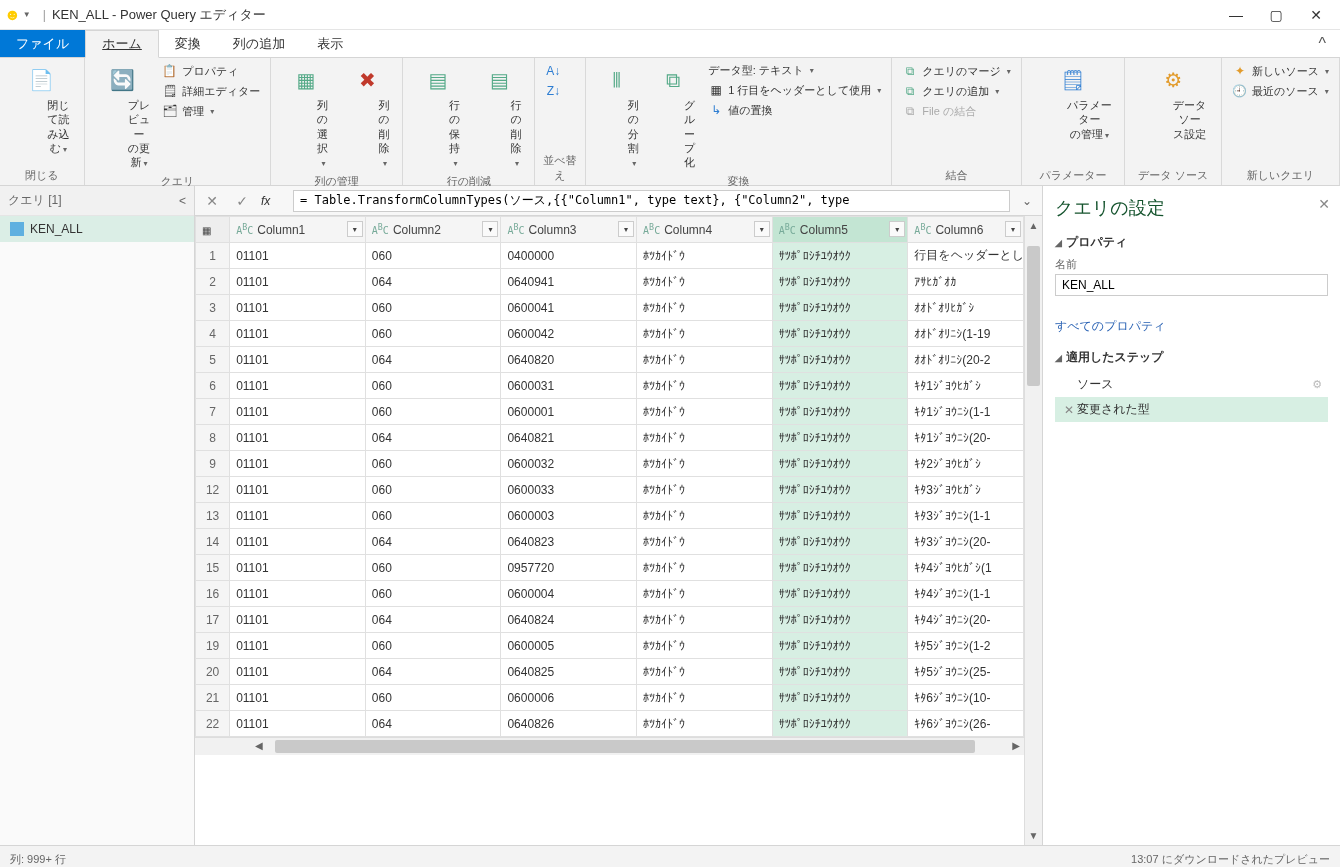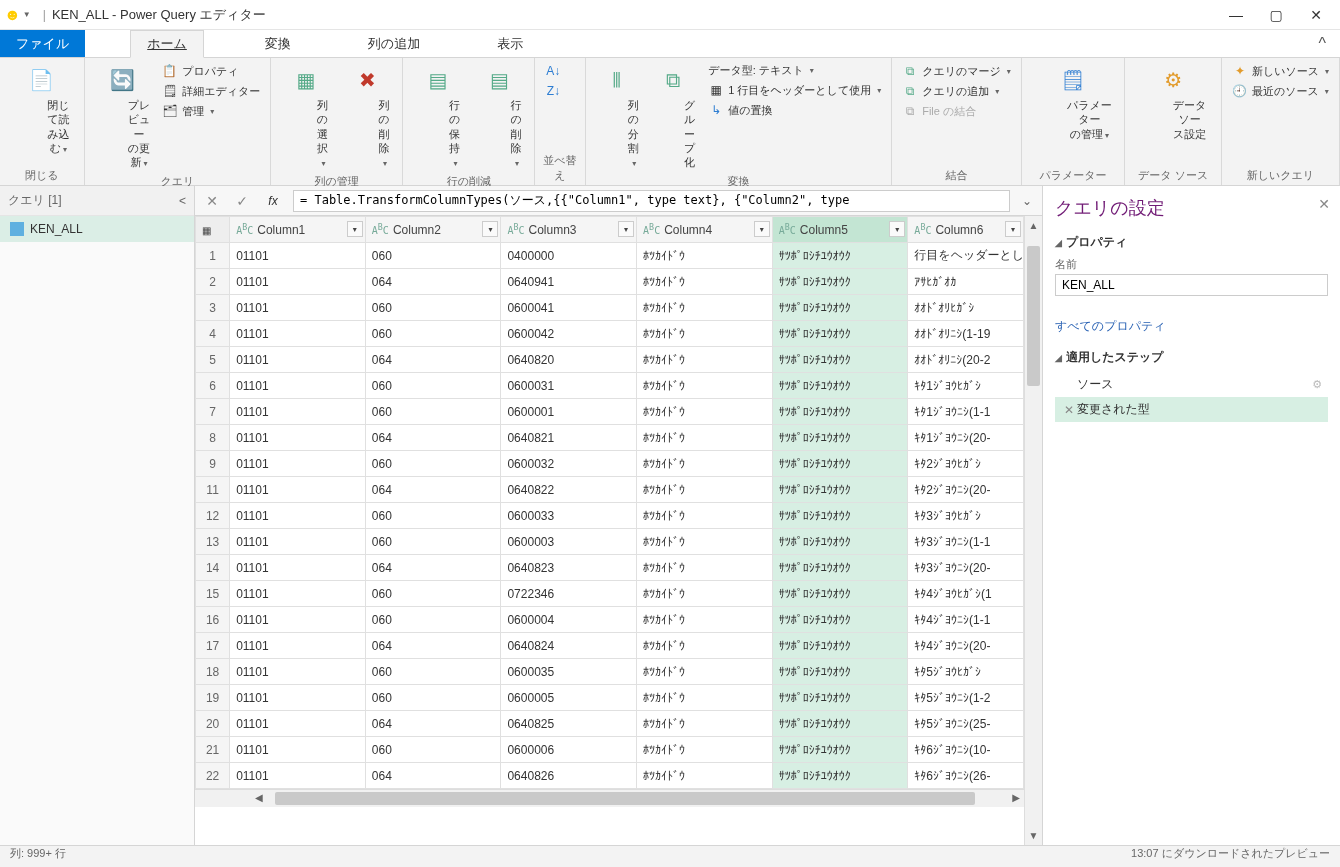--- a/index.html
+++ b/index.html
@@ -8,21 +8,21 @@
 
 .titlebar { height: 30px; display: flex; align-items: center; padding: 0 4px; border-bottom: 1px solid #e5e5e5; }
 .titlebar .smiley { color: #ffcc00; font-size: 16px; margin-right: 2px; }
 .titlebar .dd { font-size: 8px; margin-right: 6px; color: #666; }
 .titlebar .sep { color: #999; margin: 0 6px; }
 .titlebar .title { font-size: 13px; }
 .winbtns { margin-left: auto; display: flex; gap: 20px; padding-right: 10px; }
 .winbtn { width: 20px; text-align: center; font-size: 14px; }
 
 
-.ribbon-tabs { height: 28px; display: flex; align-items: stretch; background: #fff; border-bottom: 1px solid #d5d5d5; gap: 45px; }
+.ribbon-tabs { height: 28px; display: flex; align-items: stretch; background: #fff; border-bottom: 1px solid #d5d5d5; }
 .ribbon-tab { padding: 0 16px; display: flex; align-items: center; font-size: 13px; cursor: pointer; }
 .ribbon-tab.file { background: #0078d7; color: #fff; }
 .ribbon-tab.active { background: #f3f3f3; border: 1px solid #d5d5d5; border-bottom: 1px solid #f3f3f3; margin-bottom: -1px; text-decoration: underline; }
 .ribbon-help { margin-left: auto; padding: 0 14px; display: flex; align-items: center; font-size: 16px; color: #555; }
 
 
 .ribbon-body { height: 128px; background: #f3f3f3; border-bottom: 1px solid #d5d5d5; display: flex; }
 .rgroup { border-right: 1px solid #d9d9d9; padding: 4px 6px 2px; display: flex; flex-direction: column; }
 .rgroup .btns { flex: 1; display: flex; align-items: flex-start; gap: 4px; }
 .rgroup .glabel { text-align: center; font-size: 11px; color: #666; padding-top: 2px; }
@@ -41,21 +41,21 @@
 
 .leftpane { width: 195px; border-right: 1px solid #d5d5d5; display: flex; flex-direction: column; background: #fafafa; }
 .leftpane .hdr { display: flex; align-items: center; justify-content: space-between; padding: 6px 8px; color: #666; font-size: 12px; border-bottom: 1px solid #e5e5e5; background: #f1f1f1;}
 .leftpane .item { display: flex; align-items: center; gap: 6px; padding: 6px 10px; background: #dbeee6; }
 .leftpane .item .qico { width: 14px; height: 14px; background: #5fb0e0; display:inline-block; }
 
 
 .center { flex: 1; display: flex; flex-direction: column; min-width: 0; }
 .fxbar { height: 30px; display: flex; align-items: center; border-bottom: 1px solid #d5d5d5; padding: 0 6px; gap: 8px; background: #f7f7f7; }
 .fxbar .fxico { width: 22px; text-align: center; color: #888; font-size: 14px; }
-.fxbar .fxlabel { font-style: italic; width: 24px; text-align: center; }
+.fxbar .fxlabel { font-style: italic; width: 24px; }
 .fxbar input { flex: 1; border: 1px solid #ccc; height: 22px; padding: 0 6px; font-family: Consolas, monospace; font-size: 12px; }
 .fxbar .expand { color: #666; padding: 0 4px; }
 
 
 .tablewrap { flex: 1; overflow: hidden; position: relative; display: flex; }
 .tscroll { flex: 1; overflow: hidden; }
 table.data { border-collapse: collapse; width: 100%; table-layout: fixed; }
 table.data th, table.data td { border: 1px solid #e0e0e0; height: 26px; padding: 0 6px; text-align: left; font-size: 12px; overflow: hidden; white-space: nowrap; }
 table.data th { background: #f5f5f5; font-weight: normal; position: relative; color: #444; }
 table.data th.rownumh { width: 34px; background: #eee; }
@@ -68,36 +68,36 @@
 .vscroll .thumb { position: absolute; top: 30px; left: 2px; right: 2px; height: 140px; background: #c9c9c9; border-radius: 2px; }
 .vscroll .arr { position: absolute; left: 0; right: 0; text-align: center; font-size: 10px; color: #666;}
 .vscroll .up { top: 4px; } .vscroll .down { bottom: 4px; }
 .hscroll { height: 18px; background: #f1f1f1; border-top: 1px solid #ddd; position: relative; }
 .hscroll .thumb { position: absolute; left: 80px; top: 2px; bottom: 2px; width: 700px; background: #c9c9c9; border-radius: 2px;}
 .hscroll .arr { position: absolute; top: 2px; font-size: 10px; color: #666;}
 .hscroll .l { left: 60px; } .hscroll .r { right: 4px; }
 
 
 .rightpane { width: 298px; border-left: 1px solid #d5d5d5; background: #fff; padding: 10px 12px; position: relative; }
-.rightpane h2 { font-size: 18px; color: #701a75; font-weight: normal; margin-bottom: 14px; }
+.rightpane h2 { font-size: 18px; color: #14532d; font-weight: normal; margin-bottom: 14px; }
 .rightpane .closex { position: absolute; top: 10px; right: 10px; color: #888; font-size: 14px; }
 .rightpane .sect { margin-bottom: 14px; }
 .rightpane .secthdr { font-weight: bold; font-size: 12px; margin-bottom: 6px; }
 .rightpane .secthdr::before { content: "◢"; font-size: 9px; margin-right: 4px; color: #666; transform: rotate(0); display: inline-block;}
 .rightpane label { font-size: 11px; color: #666; }
 .rightpane input.name { width: 100%; border: 1px solid #ccc; height: 22px; padding: 0 6px; margin-top: 2px; font-size: 12px; }
 .rightpane a.link { color: #2861b3; font-size: 12px; text-decoration: none; display: inline-block; margin-top: 22px; }
 .steps { border: none; }
 .step { display: flex; align-items: center; padding: 4px 6px; font-size: 12px; }
 .step .stico { width: 16px; text-align: center; color: #888; }
 .step .gear { margin-left: auto; color: #bbb; font-size: 11px;}
 .step.sel { background: #d7efe3; }
 
 
-.statusbar { height: 22px; background: #f3f3f3; border-top: 1px solid #d5d5d5; display: flex; align-items: flex-start; padding: 0 10px; font-size: 11px; color: #666; }
+.statusbar { height: 22px; background: #f3f3f3; border-top: 1px solid #d5d5d5; display: flex; align-items: flex-end; padding: 0 10px; font-size: 11px; color: #666; }
 .statusbar .right { margin-left: auto; }
 
 
 .ic-blue { color: #2d7dd2; }
 .ic-red { color: #c0392b; }
 .ic-green { color: #2a9d6e; }
 .ic-orange { color: #e29b2b; }
 .ic-grid { color: #5a8; }
 </style>
 </head>
@@ -406,29 +406,20 @@
               <tr>
                 <td class="rownum">9</td>
                 <td>01101</td>
                 <td>060</td>
                 <td>0600032</td>
                 <td>ﾎﾂｶｲﾄﾞｳ</td>
                 <td class="col5">ｻﾂﾎﾟﾛｼﾁﾕｳｵｳｸ</td>
                 <td>ｷﾀ2ｼﾞﾖｳﾋｶﾞｼ</td>
               </tr>
               <tr>
-                <td class="rownum">11</td>
-                <td>01101</td>
-                <td>064</td>
-                <td>0640822</td>
-                <td>ﾎﾂｶｲﾄﾞｳ</td>
-                <td class="col5">ｻﾂﾎﾟﾛｼﾁﾕｳｵｳｸ</td>
-                <td>ｷﾀ2ｼﾞﾖｳﾆｼ(20-</td>
-              </tr>
-              <tr>
                 <td class="rownum">12</td>
                 <td>01101</td>
                 <td>060</td>
                 <td>0600033</td>
                 <td>ﾎﾂｶｲﾄﾞｳ</td>
                 <td class="col5">ｻﾂﾎﾟﾛｼﾁﾕｳｵｳｸ</td>
                 <td>ｷﾀ3ｼﾞﾖｳﾋｶﾞｼ</td>
               </tr>
               <tr>
                 <td class="rownum">13</td>
@@ -445,21 +436,21 @@
                 <td>064</td>
                 <td>0640823</td>
                 <td>ﾎﾂｶｲﾄﾞｳ</td>
                 <td class="col5">ｻﾂﾎﾟﾛｼﾁﾕｳｵｳｸ</td>
                 <td>ｷﾀ3ｼﾞﾖｳﾆｼ(20-</td>
               </tr>
               <tr>
                 <td class="rownum">15</td>
                 <td>01101</td>
                 <td>060</td>
-                <td>0722346</td>
+                <td>0957720</td>
                 <td>ﾎﾂｶｲﾄﾞｳ</td>
                 <td class="col5">ｻﾂﾎﾟﾛｼﾁﾕｳｵｳｸ</td>
                 <td>ｷﾀ4ｼﾞﾖｳﾋｶﾞｼ(1</td>
               </tr>
               <tr>
                 <td class="rownum">16</td>
                 <td>01101</td>
                 <td>060</td>
                 <td>0600004</td>
                 <td>ﾎﾂｶｲﾄﾞｳ</td>
@@ -467,29 +458,20 @@
                 <td>ｷﾀ4ｼﾞﾖｳﾆｼ(1-1</td>
               </tr>
               <tr>
                 <td class="rownum">17</td>
                 <td>01101</td>
                 <td>064</td>
                 <td>0640824</td>
                 <td>ﾎﾂｶｲﾄﾞｳ</td>
                 <td class="col5">ｻﾂﾎﾟﾛｼﾁﾕｳｵｳｸ</td>
                 <td>ｷﾀ4ｼﾞﾖｳﾆｼ(20-</td>
-              </tr>
-              <tr>
-                <td class="rownum">18</td>
-                <td>01101</td>
-                <td>060</td>
-                <td>0600035</td>
-                <td>ﾎﾂｶｲﾄﾞｳ</td>
-                <td class="col5">ｻﾂﾎﾟﾛｼﾁﾕｳｵｳｸ</td>
-                <td>ｷﾀ5ｼﾞﾖｳﾋｶﾞｼ</td>
               </tr>
               <tr>
                 <td class="rownum">19</td>
                 <td>01101</td>
                 <td>060</td>
                 <td>0600005</td>
                 <td>ﾎﾂｶｲﾄﾞｳ</td>
                 <td class="col5">ｻﾂﾎﾟﾛｼﾁﾕｳｵｳｸ</td>
                 <td>ｷﾀ5ｼﾞﾖｳﾆｼ(1-2</td>
               </tr>

